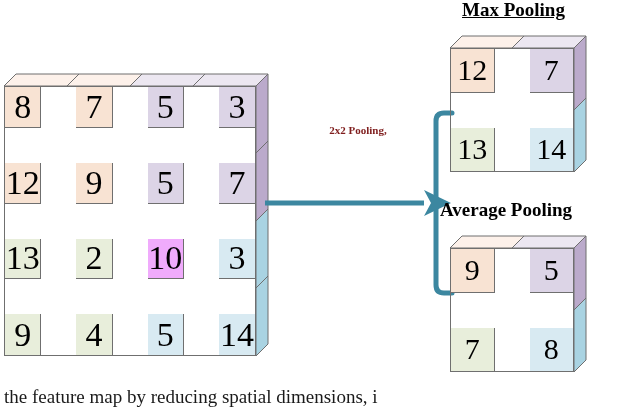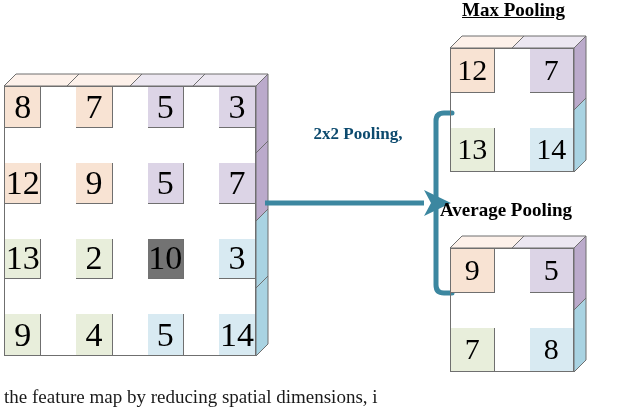--- a/index.html
+++ b/index.html
@@ -46,21 +46,21 @@
   .title{
     position:absolute;font-weight:bold;font-size:19px;color:#000;
     white-space:nowrap;letter-spacing:0px;
   }
   #max-title{left:462px;top:-1px;text-decoration:underline;}
   #avg-title{left:440px;top:199px;}
 
   
   #pool-caption{
     position:absolute;left:278px;top:124px;width:160px;
-    text-align:center;font-weight:bold;font-size:17px;color:#0c4a6e;
+    text-align:center;font-weight:bold;font-size:11px;color:#7f1d1d;
     line-height:1.22;
   }
   #pool-caption div{white-space:nowrap;}
 
   
   #connector{position:absolute;left:0;top:0;width:636px;height:408px;}
 
   
   #bottom-text{
     position:absolute;left:4px;top:386px;width:604px;
@@ -92,21 +92,21 @@
       <div class="cell" style="background: rgb(220, 212, 230);">5</div>
       <div class="cell lastcol" style="background: rgb(220, 212, 230);">3</div>
 
       <div class="cell" style="background: rgb(248, 227, 211);">12</div>
       <div class="cell" style="background: rgb(248, 227, 211);">9</div>
       <div class="cell" style="background: rgb(220, 212, 230);">5</div>
       <div class="cell lastcol" style="background: rgb(220, 212, 230);">7</div>
 
       <div class="cell" style="background: rgb(232, 238, 219);">13</div>
       <div class="cell" style="background: rgb(232, 238, 219);">2</div>
-      <div class="cell" style="background: #737373;">10</div>
+      <div class="cell" style="background: #f0abfc;">10</div>
       <div class="cell lastcol" style="background: rgb(216, 234, 242);">3</div>
 
       <div class="cell lastrow" style="background: rgb(232, 238, 219);">9</div>
       <div class="cell lastrow" style="background: rgb(232, 238, 219);">4</div>
       <div class="cell lastrow" style="background: rgb(216, 234, 242);">5</div>
       <div class="cell lastrow lastcol" style="background: rgb(216, 234, 242);">14</div>
     </div>
   </div>
 
   <div id="pool-caption">

